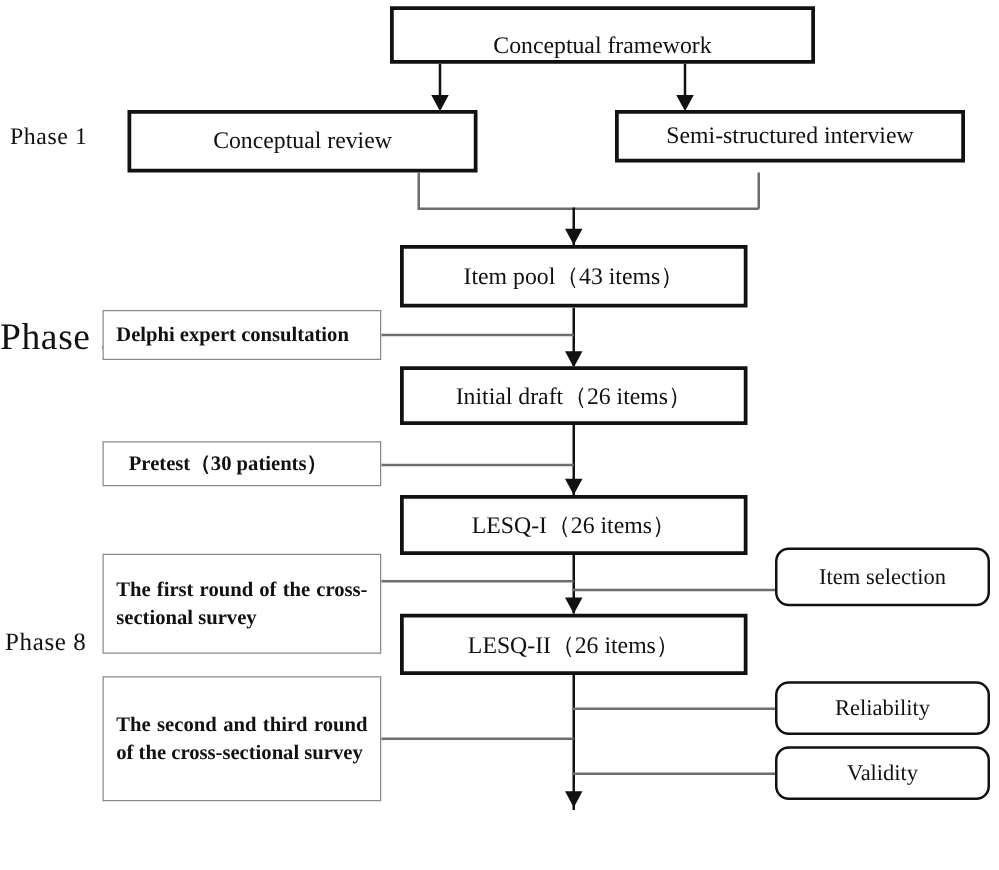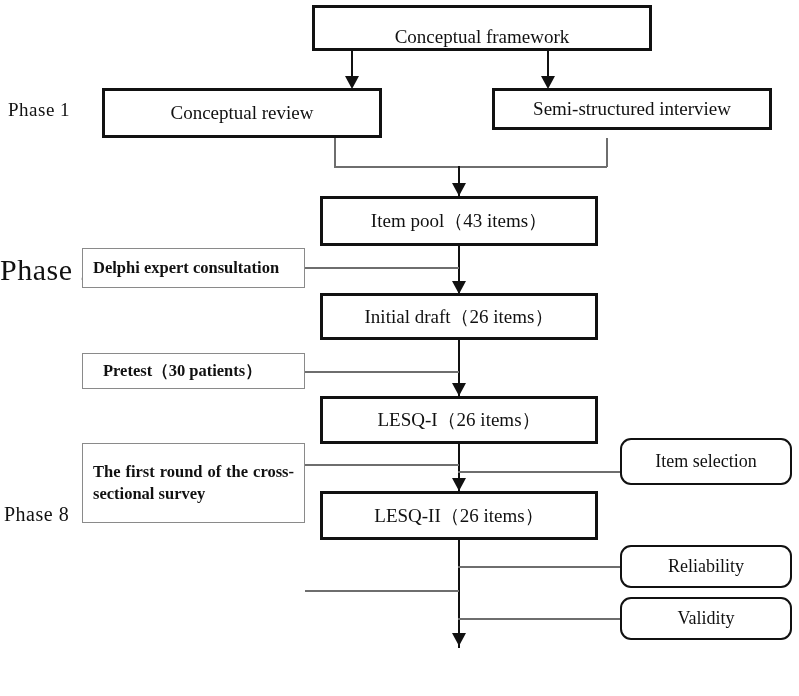--- a/index.html
+++ b/index.html
@@ -177,20 +177,23 @@
   </div>
 
   <div class="box side one-line" style="left:82px; top:353px; width:223px; height:36px;padding-left:20px;">
     <span class="side-text" style="text-align:left;">Pretest（30 patients）</span>
   </div>
 
   <div class="box side" style="left:82px; top:443px; width:223px; height:80px;">
     <span class="side-text">The first round of the cross-sectional survey</span>
   </div>
 
+  <div class="box side" style="left:82px; top:541px; width:223px; height:100px;">
+    <span class="side-text">The second and third round of the cross-sectional survey</span>
+  </div>
 
   <div class="box rounded" style="left:620px; top:545px; width:172px; height:43px;">
     <span>Reliability</span>
   </div>
 
   <div class="box rounded" style="left:620px; top:438px; width:172px; height:47px;">
     <span>Item selection</span>
   </div>
 
   <div class="box rounded" style="left:620px; top:597px; width:172px; height:43px;">

